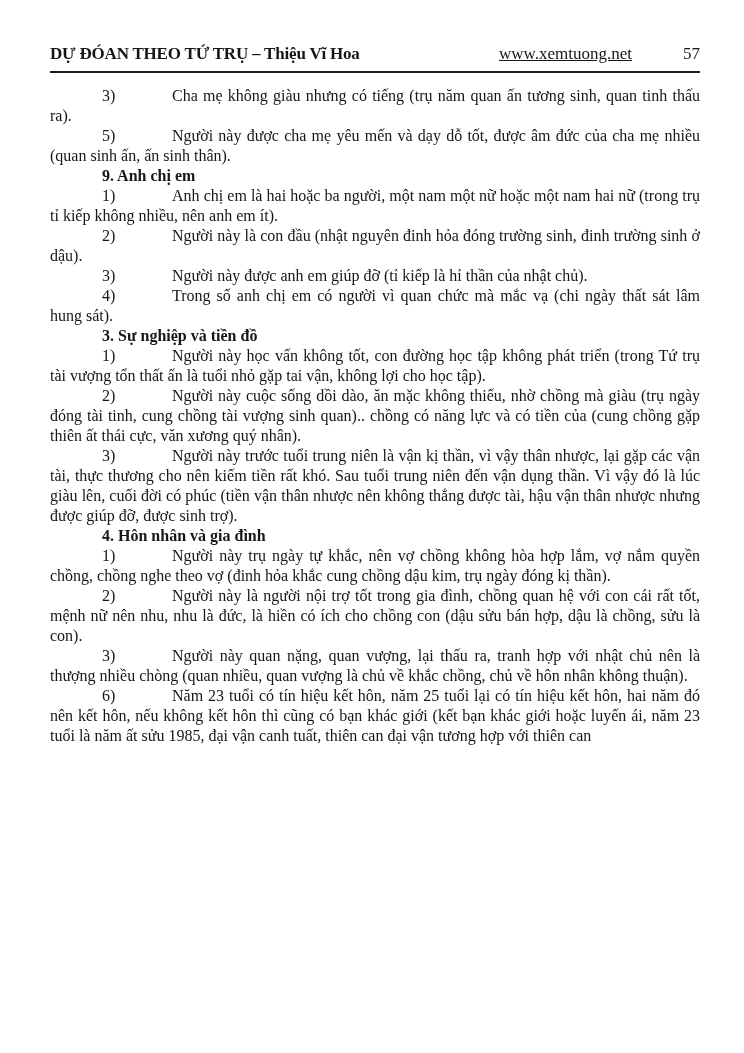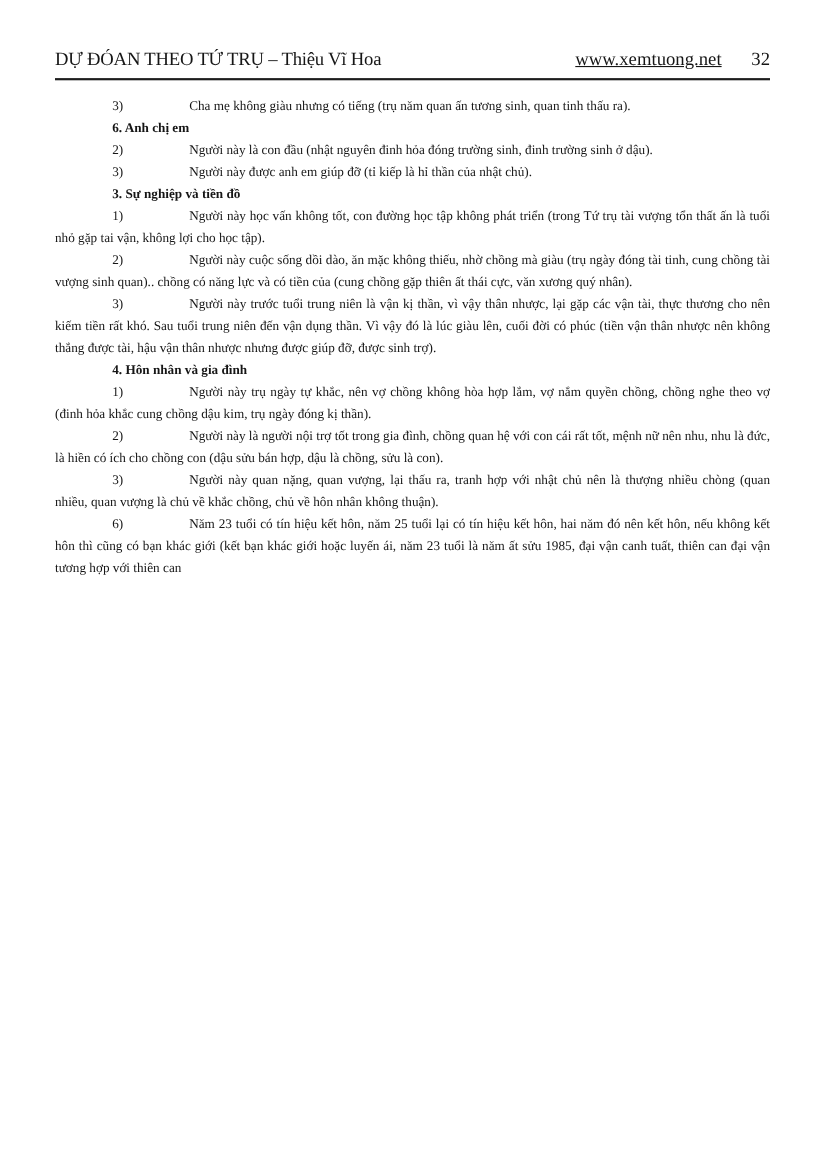--- a/index.html
+++ b/index.html
@@ -21,43 +21,44 @@
   .header-row {
     display: flex;
     justify-content: space-between;
     align-items: baseline;
     font-size: 17px;
     line-height: 20px;
     white-space: nowrap;
   }
   .header-title {
     letter-spacing: -0.2px;
+    font-weight: bold;
   }
   .header-right {
     display: flex;
     align-items: baseline;
-    gap: 24px;
+    gap: 48px;
   }
   .website {
     text-decoration: underline;
     color: inherit;
     cursor: pointer;
   }
   .page-number {
     min-width: 20px;
     text-align: right;
   }
   .rule {
     border: none;
     border-top: 2px solid #1d1d1d;
     margin: 7px 0 0 0;
   }
   .content {
     margin-top: 13px;
-    font-size: 12px;
+    font-size: 16px;
     line-height: 20px;
     text-align: justify;
   }
   .content p {
     margin: 0;
     padding: 0;
   }
   .content p.heading {
     font-weight: 700;
     padding-left: 52px;
@@ -70,29 +71,32 @@
   }
 </style>
 </head>
 <body>
 
 <div class="page">
   <div class="header-row">
     <span class="header-title">DỰ ĐÓAN THEO TỨ TRỤ – Thiệu Vĩ Hoa</span>
     <span class="header-right">
       <span class="website">www.xemtuong.net</span>
-      <span class="page-number">32</span>
+      <span class="page-number">57</span>
     </span>
   </div>
   <hr class="rule">
   <div class="content">
       <p class="item"><span class="num">3)</span>Cha mẹ không giàu nhưng có tiếng (trụ năm quan ấn tương sinh, quan tinh thấu ra).</p>
-      <p class="heading">6. Anh chị em</p>
+      <p class="item"><span class="num">5)</span>Người này được cha mẹ yêu mến và dạy dỗ tốt, được âm đức của cha mẹ nhiều (quan sinh ấn, ấn sinh thân).</p>
+      <p class="heading">9. Anh chị em</p>
+      <p class="item"><span class="num">1)</span>Anh chị em là hai hoặc ba người, một nam một nữ hoặc một nam hai nữ (trong trụ tỉ kiếp không nhiều, nên anh em ít).</p>
       <p class="item"><span class="num">2)</span>Người này là con đầu (nhật nguyên đinh hỏa đóng trường sinh, đinh trường sinh ở dậu).</p>
       <p class="item"><span class="num">3)</span>Người này được anh em giúp đỡ (tỉ kiếp là hỉ thần của nhật chủ).</p>
+      <p class="item"><span class="num">4)</span>Trong số anh chị em có người vì quan chức mà mắc vạ (chi ngày thất sát lâm hung sát).</p>
       <p class="heading">3. Sự nghiệp và tiền đồ</p>
       <p class="item"><span class="num">1)</span>Người này học vấn không tốt, con đường học tập không phát triển (trong Tứ trụ tài vượng tổn thất ấn là tuổi nhỏ gặp tai vận, không lợi cho học tập).</p>
       <p class="item"><span class="num">2)</span>Người này cuộc sống dồi dào, ăn mặc không thiếu, nhờ chồng mà giàu (trụ ngày đóng tài tinh, cung chồng tài vượng sinh quan).. chồng có năng lực và có tiền của (cung chồng gặp thiên ất thái cực, văn xương quý nhân).</p>
       <p class="item"><span class="num">3)</span>Người này trước tuổi trung niên là vận kị thần, vì vậy thân nhược, lại gặp các vận tài, thực thương cho nên kiếm tiền rất khó. Sau tuổi trung niên đến vận dụng thần. Vì vậy đó là lúc giàu lên, cuối đời có phúc (tiền vận thân nhược nên không thắng được tài, hậu vận thân nhược nhưng được giúp đỡ, được sinh trợ).</p>
       <p class="heading">4. Hôn nhân và gia đình</p>
       <p class="item"><span class="num">1)</span>Người này trụ ngày tự khắc, nên vợ chồng không hòa hợp lắm, vợ nắm quyền chồng, chồng nghe theo vợ (đinh hỏa khắc cung chồng dậu kim, trụ ngày đóng kị thần).</p>
       <p class="item"><span class="num">2)</span>Người này là người nội trợ tốt trong gia đình, chồng quan hệ với con cái rất tốt, mệnh nữ nên nhu, nhu là đức, là hiền có ích cho chồng con (dậu sửu bán hợp, dậu là chồng, sửu là con).</p>
       <p class="item"><span class="num">3)</span>Người này quan nặng, quan vượng, lại thấu ra, tranh hợp với nhật chủ nên là thượng nhiều chòng (quan nhiều, quan vượng là chủ về khắc chồng, chủ về hôn nhân không thuận).</p>
       <p class="item"><span class="num">6)</span>Năm 23 tuổi có tín hiệu kết hôn, năm 25 tuổi lại có tín hiệu kết hôn, hai năm đó nên kết hôn, nếu không kết hôn thì cũng có bạn khác giới (kết bạn khác giới hoặc luyến ái, năm 23 tuổi là năm ất sửu 1985, đại vận canh tuất, thiên can đại vận tương hợp với thiên can</p>
     </div>

